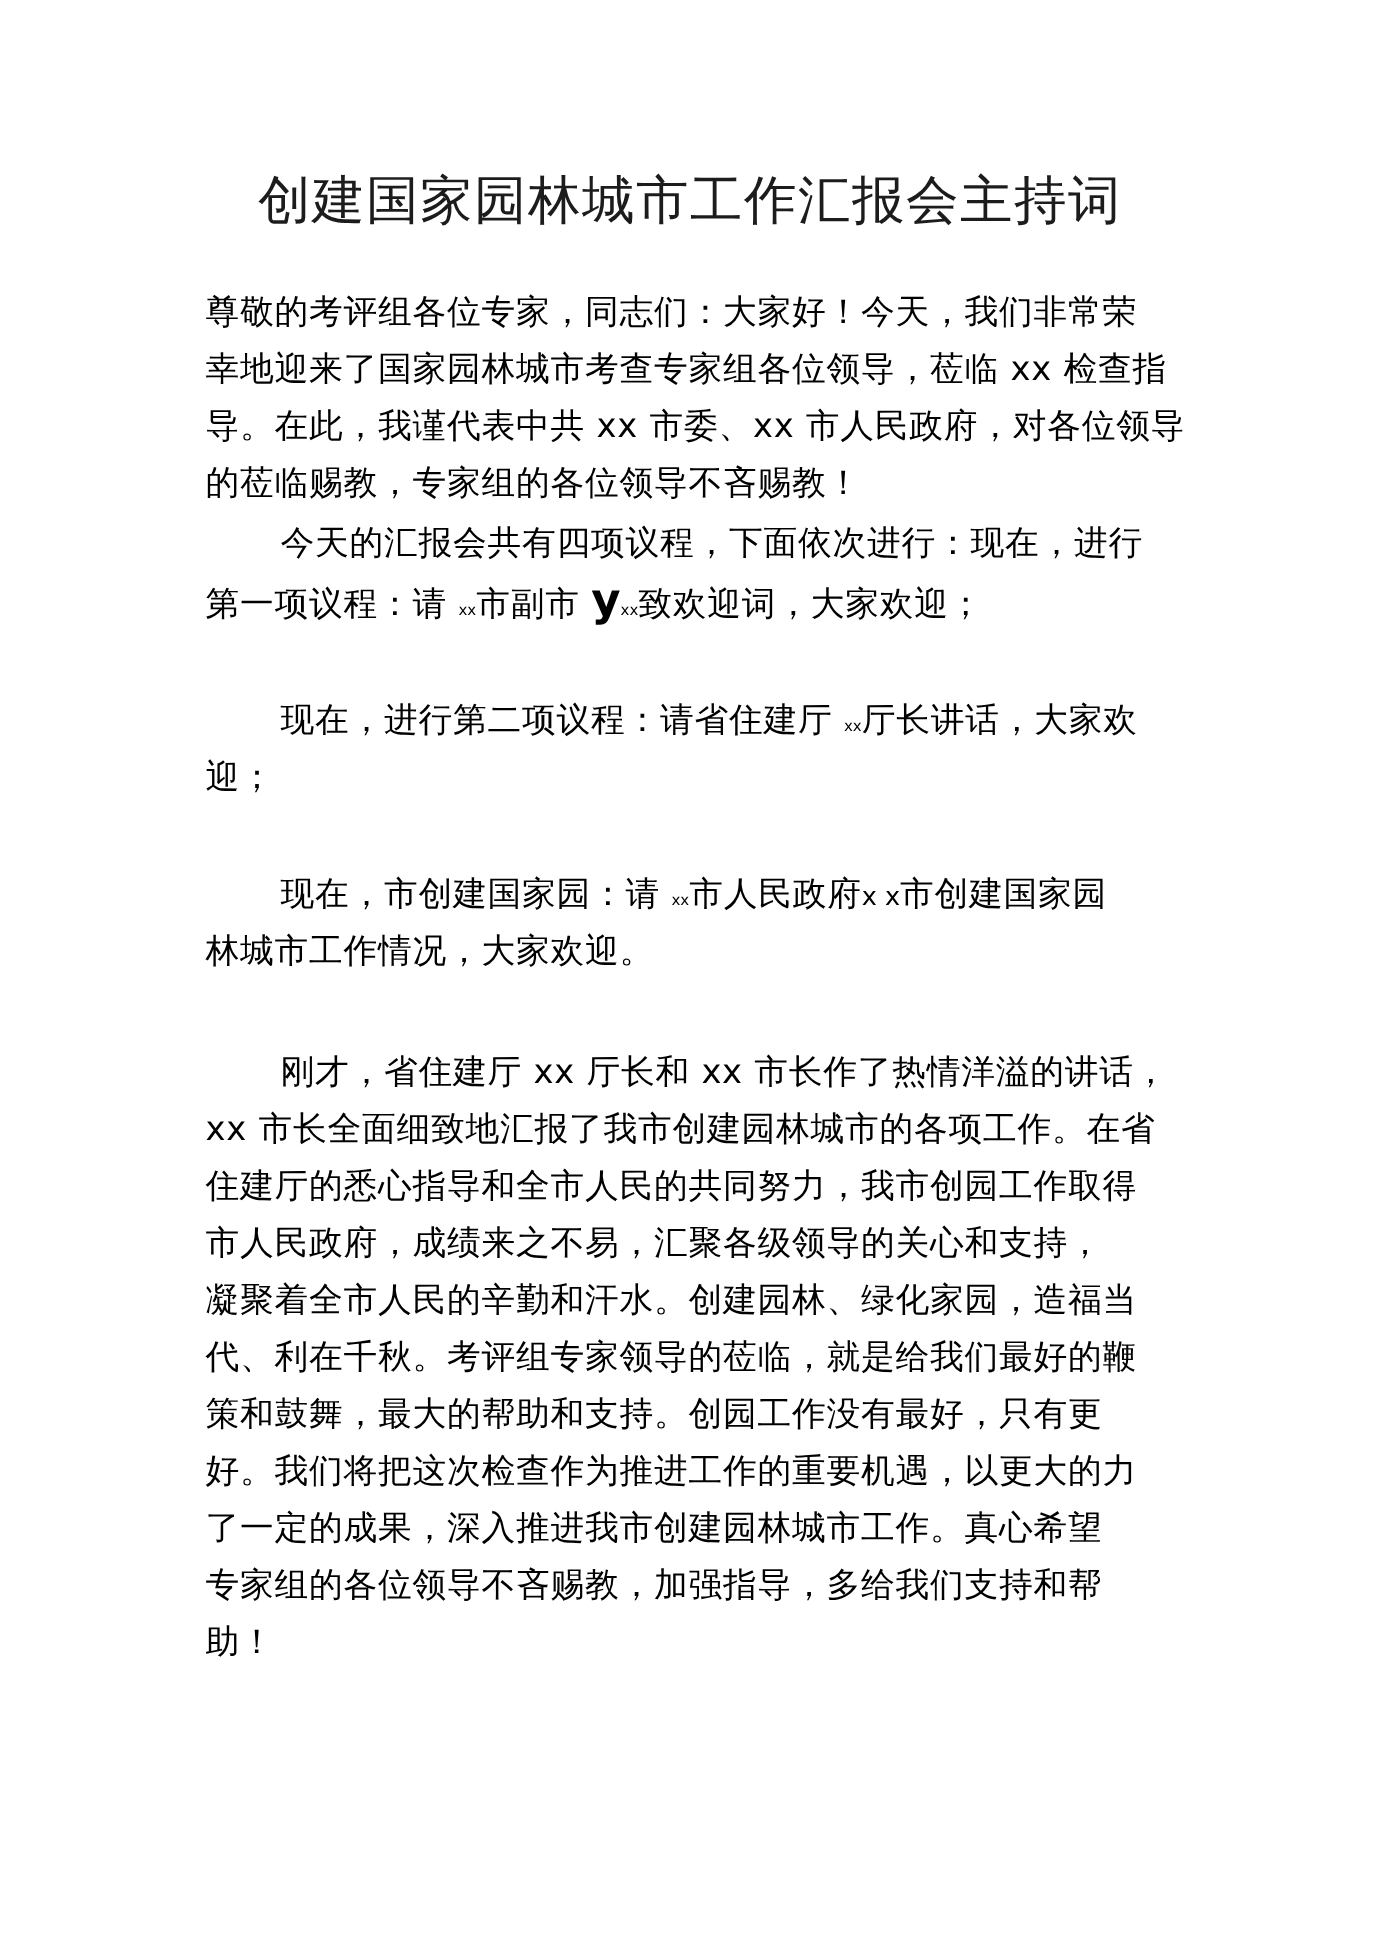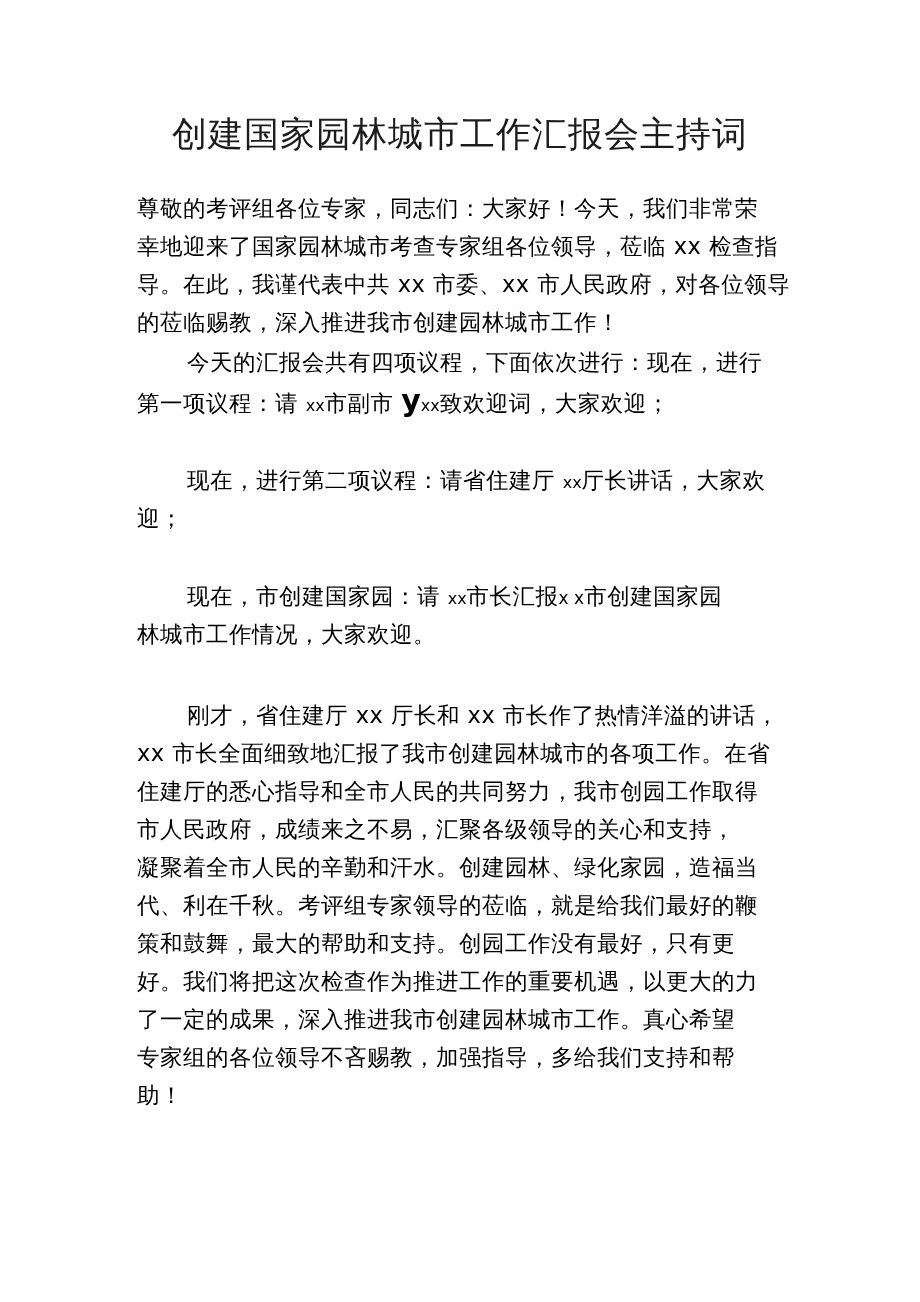--- a/index.html
+++ b/index.html
@@ -37,48 +37,48 @@
       position: absolute;
       left: 137px;
       width: 650px;
       font-size: 22.5px;
       line-height: 30px;
       white-space: nowrap;
       letter-spacing: 0.5px;
       color: #000000;
     }
     .line.indent { left: 187px; width: 600px; }
-    .small { font-size: 16px; letter-spacing: 0; }
+    .small { font-size: 10px; letter-spacing: 0; }
     .mid { font-size: 17px; letter-spacing: 0; }
     .big { font-size: 30px; font-weight: bold; letter-spacing: 0; }
   </style>
 </head>
 <body>
 
 <div class="page">
 
   <div class="title">创建国家园林城市工作汇报会主持词</div>
 
   <div class="line" style="top:193px">尊敬的考评组各位专家，同志们：大家好！今天，我们非常荣</div>
   <div class="line" style="top:231px">幸地迎来了国家园林城市考查专家组各位领导，莅临 xx 检查指</div>
   <div class="line" style="top:269px">导。在此，我谨代表中共 xx 市委、xx 市人民政府，对各位领导</div>
-  <div class="line" style="top:307px">的莅临赐教，深入推进我市创建园林城市工作！</div>
+  <div class="line" style="top:307px">的莅临赐教，专家组的各位领导不吝赐教！</div>
 
   <div class="line indent" style="top:347px">今天的汇报会共有四项议程，下面依次进行：现在，进行</div>
   <div class="line" style="top:386px">
     <span>第一项议程：请 </span><span class="small">xx</span><span>市副市 </span><span class="big">y</span><span class="small">xx</span><span>致欢迎词，大家欢迎；</span>
   </div>
 
   <div class="line indent" style="top:465px">
     <span>现在，进行第二项议程：请省住建厅 </span><span class="small">xx</span><span>厅长讲话，大家欢</span>
   </div>
   <div class="line" style="top:503px">迎；</div>
 
   <div class="line indent" style="top:581px">
-    <span>现在，市创建国家园：请 </span><span class="small">xx</span><span>市长汇报</span><span class="mid">x x</span><span>市创建国家园</span>
+    <span>现在，市创建国家园：请 </span><span class="small">xx</span><span>市人民政府</span><span class="mid">x x</span><span>市创建国家园</span>
   </div>
   <div class="line" style="top:619px">林城市工作情况，大家欢迎。</div>
 
   <div class="line indent" style="top:700px">刚才，省住建厅 xx 厅长和 xx 市长作了热情洋溢的讲话，</div>
   <div class="line" style="top:738px">xx 市长全面细致地汇报了我市创建园林城市的各项工作。在省</div>
   <div class="line" style="top:776px">住建厅的悉心指导和全市人民的共同努力，我市创园工作取得</div>
   <div class="line" style="top:814px">市人民政府，成绩来之不易，汇聚各级领导的关心和支持，</div>
   <div class="line" style="top:852px">凝聚着全市人民的辛勤和汗水。创建园林、绿化家园，造福当</div>
   <div class="line" style="top:890px">代、利在千秋。考评组专家领导的莅临，就是给我们最好的鞭</div>
   <div class="line" style="top:928px">策和鼓舞，最大的帮助和支持。创园工作没有最好，只有更</div>

